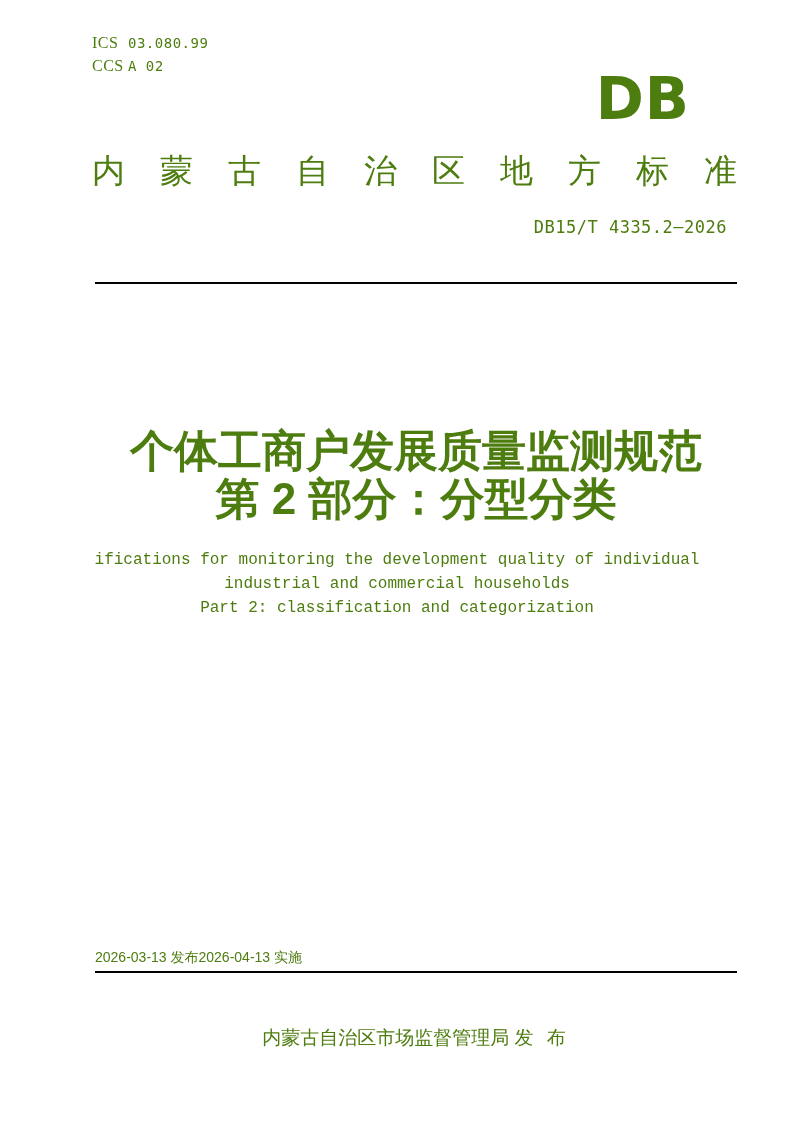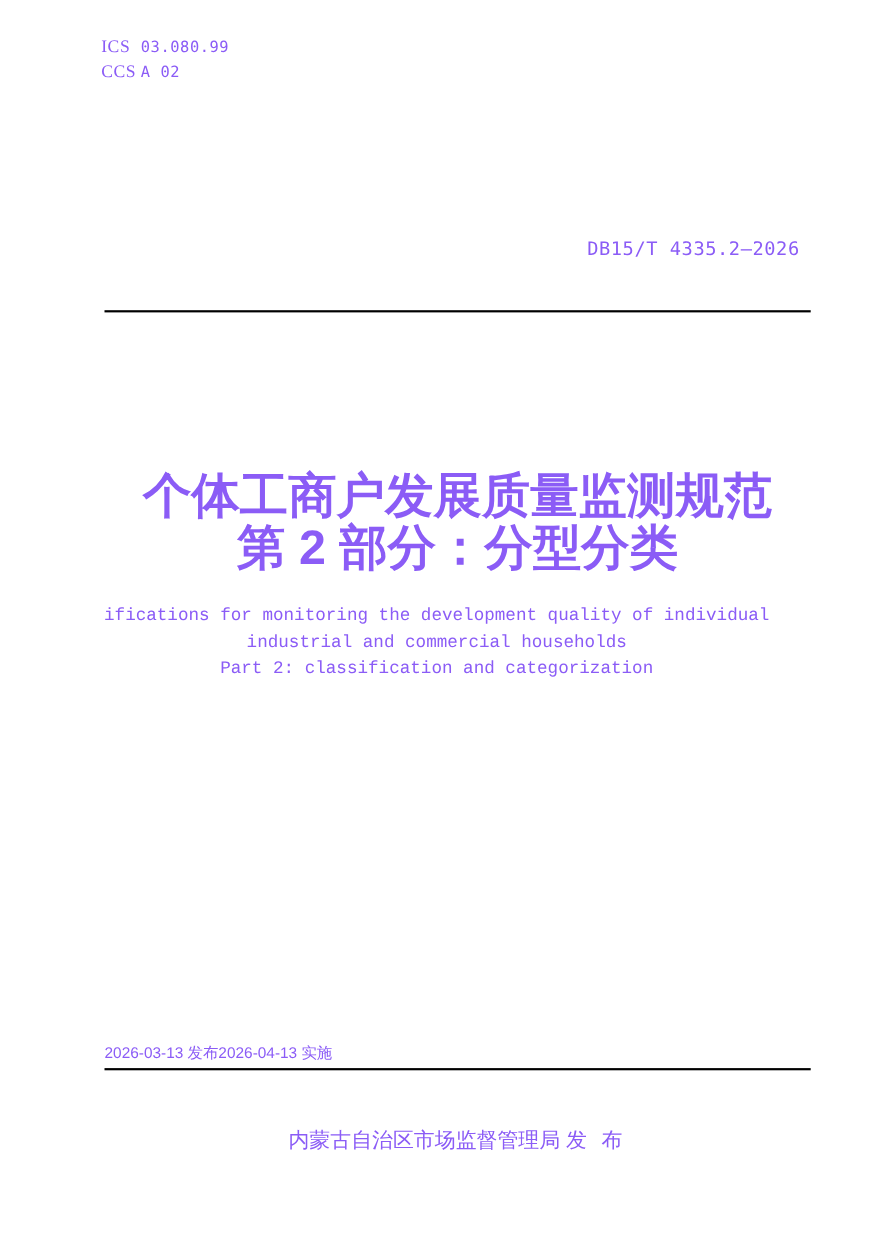--- a/index.html
+++ b/index.html
@@ -5,21 +5,21 @@
   html, body {
     margin: 0;
     padding: 0;
     background: #ffffff;
   }
   .page {
     position: relative;
     width: 794px;
     height: 1123px;
     background: #ffffff;
-    color: #8b5cf6;
+    color: #4d7c0f;
     font-family: "Liberation Sans", sans-serif;
     overflow: hidden;
   }
 
   
   .code-block {
     position: absolute;
     left: 92px;
     top: 34px;
   }
@@ -157,22 +157,24 @@
       <span class="code-label">ICS</span>
       <span class="code-value">03.080.99</span>
     </div>
     <div class="code-row">
       <span class="code-label">CCS</span>
       <span class="code-value">A 02</span>
     </div>
   </div>
 
   <div class="db-logo">
+    <span class="db-part">DB</span>
   </div>
 
+  <div class="std-type">内蒙古自治区地方标准</div>
 
   <div class="std-number">DB15/T 4335.2—2026</div>
 
   <div class="rule rule-top"></div>
 
   <div class="title-zh line1">个体工商户发展质量监测规范</div>
   <div class="title-zh line2">第 2 部分：分型分类</div>
 
   <div class="title-en">
     <div>ifications for monitoring the development quality of individual</div>

